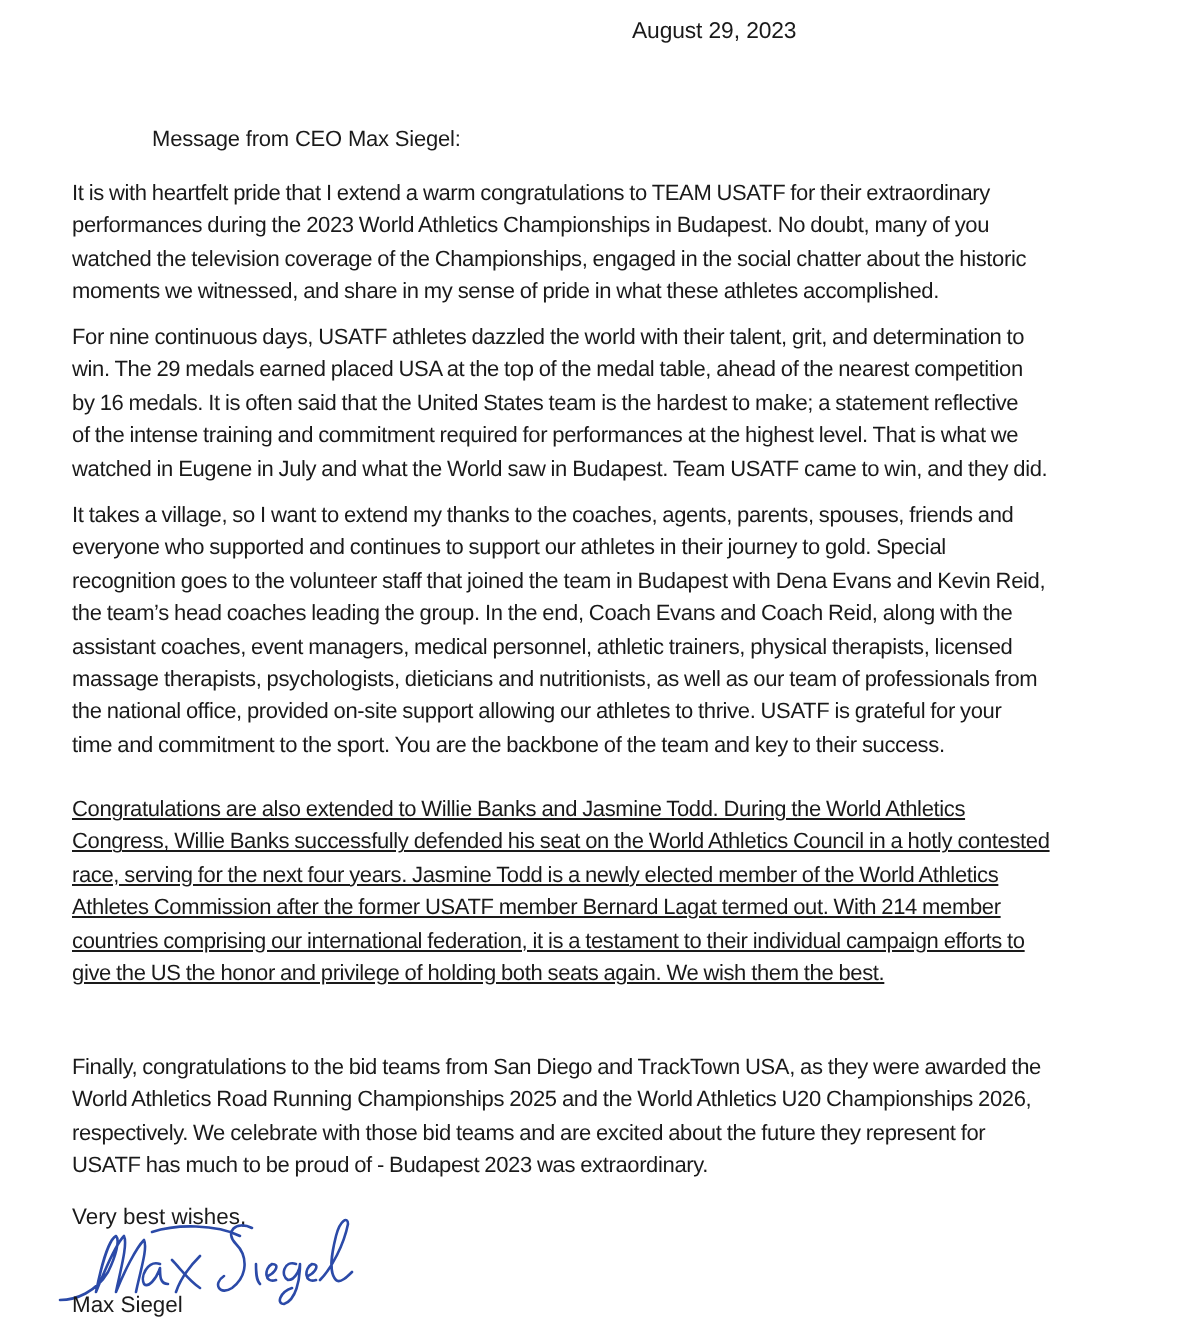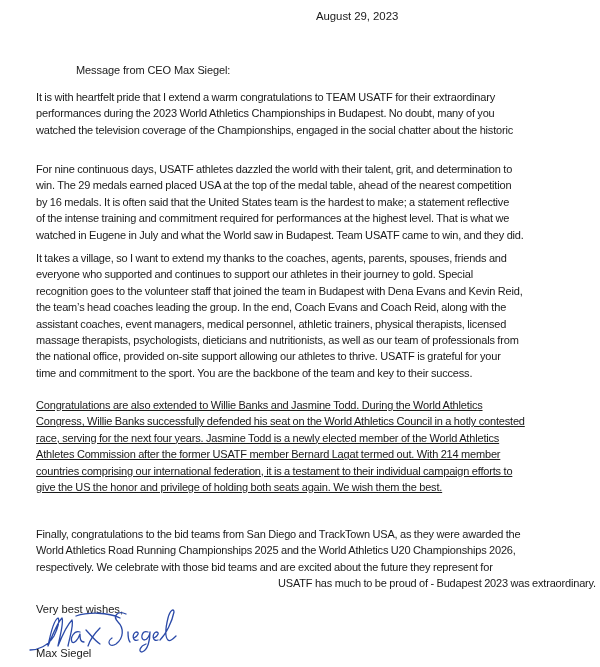--- a/index.html
+++ b/index.html
@@ -38,21 +38,21 @@
       line-height: 16.4px;
       letter-spacing: -0.18px;
       word-spacing: -0.3px;
       margin: 0;
     }
     .p1 { top: 89px; }
     .p2 { top: 161px; }
     .p3 { top: 250px; }
     .p4 { top: 397px; text-decoration: underline; }
     .p5 { top: 526px; }
-    .p6 { top: 575px; text-align: right; }
+    .p6 { top: 575px; }
     .closing {
       position: absolute;
       left: 36px;
       top: 603px;
       font-size: 11.2px;
     }
     .signature {
       position: absolute;
       left: 28px;
       top: 606px;
@@ -73,20 +73,21 @@
 <div class="letter-page">
 
   <div class="date">August 29, 2023</div>
 
   <div class="heading">Message from CEO Max Siegel:</div>
 
   <p class="para p1">
     <span class="line">It is with heartfelt pride that I extend a warm congratulations to TEAM USATF for their extraordinary</span>
     <span class="line">performances during the 2023 World Athletics Championships in Budapest.  No doubt, many of you</span>
     <span class="line">watched the television coverage of the Championships, engaged in the social chatter about the historic</span>
+    <span class="line">moments we witnessed, and share in my sense of pride in what these athletes accomplished.</span>
   </p>
 
   <p class="para p2">
     <span class="line">For nine continuous days, USATF athletes dazzled the world with their talent, grit, and determination to</span>
     <span class="line">win. The 29 medals earned placed USA at the top of the medal table, ahead of the nearest competition</span>
     <span class="line">by 16 medals.  It is often said that the United States team is the hardest to make; a statement reflective</span>
     <span class="line">of the intense training and commitment required for performances at the highest level.  That is what we</span>
     <span class="line">watched in Eugene in July and what the World saw in Budapest.   Team USATF came to win, and they did.</span>
   </p>
 

